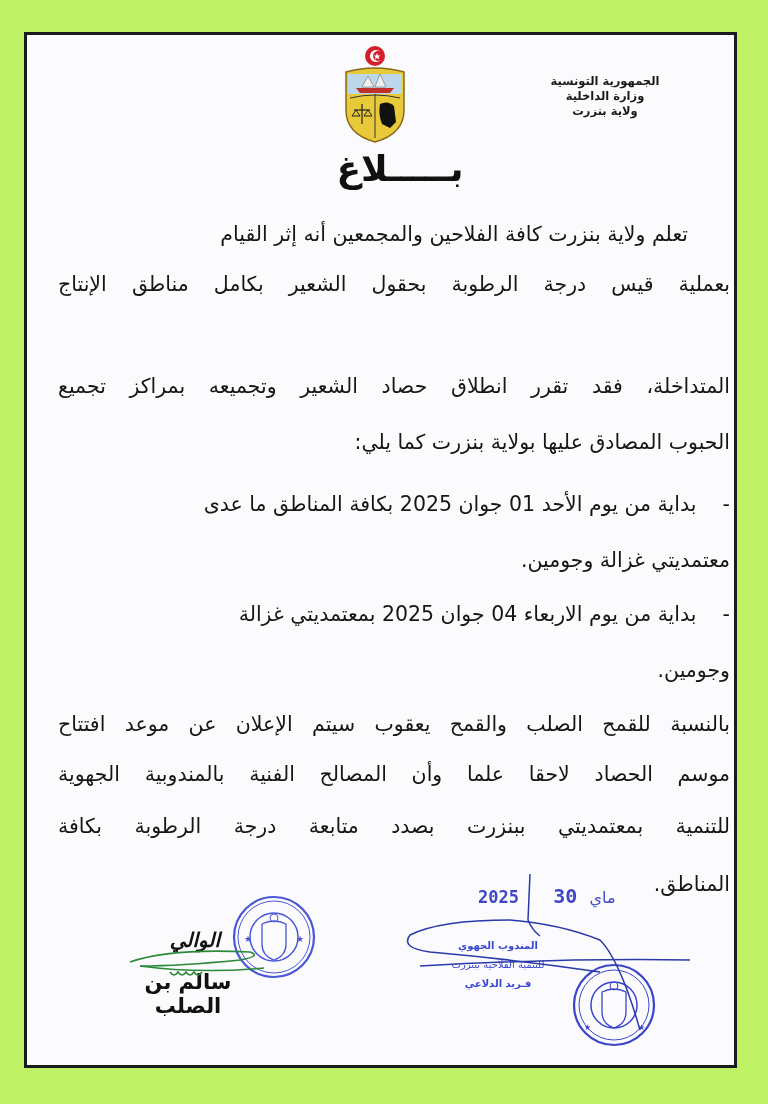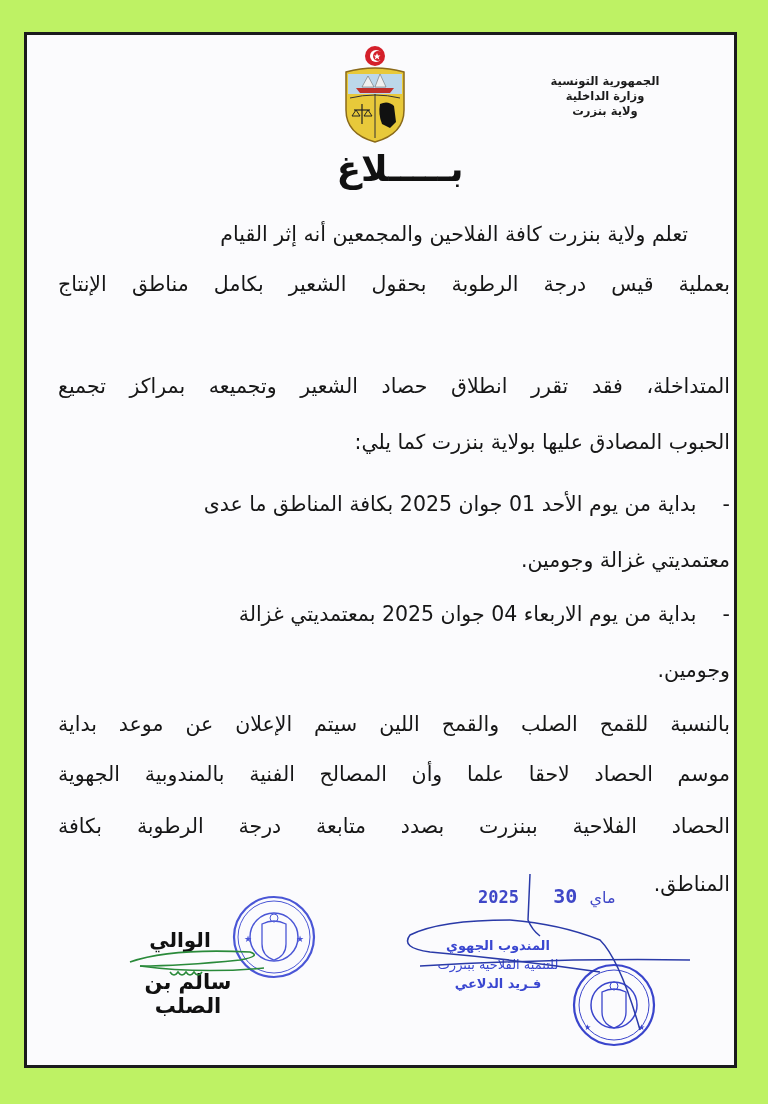--- a/index.html
+++ b/index.html
@@ -30,25 +30,25 @@
   .line.full { text-align-last:justify; text-align:justify; }
   .line.start { text-align:right; }
   .bullet { font-weight:normal; font-size:20.5px; }
   .date-stamp {
     position:absolute; left:478px; top:884px; direction:ltr; color:#3f47c7;
     font-family:"DejaVu Sans Mono", monospace; font-weight:bold; font-size:17px; letter-spacing:1px;
   }
   .date-stamp .month { font-family:"DejaVu Sans", sans-serif; font-size:16px; font-weight:normal; margin:0 2px; }
   .stamp-text {
     position:absolute; left:418px; top:936px; width:160px; direction:rtl; text-align:center;
-    color:#3946d0; font-family:"DejaVu Sans", sans-serif; font-weight:bold; font-size:13px; line-height:19px;
+    color:#3946d0; font-family:"DejaVu Sans", sans-serif; font-weight:bold; font-size:10px; line-height:19px;
   }
   .governor-title {
-    position:absolute; left:140px; top:928px; width:80px; direction:rtl; text-align:center;
-    font-family:"DejaVu Sans", sans-serif; font-weight:bold; font-size:20px; color:#111;
+    position:absolute; left:140px; top:928px; width:80px; direction:rtl; 
+    font-family:"DejaVu Sans", sans-serif; font-weight:bold; font-size:20px; color:#111;font-style:italic;
   }
   .governor-name {
     position:absolute; left:118px; top:970px; width:140px; direction:rtl; text-align:center;
     font-family:"DejaVu Sans", sans-serif; font-weight:bold; font-size:21px; color:#111;
   }
   svg.overlay { position:absolute; left:0; top:0; pointer-events:none; }
 </style>
 </head>
 <body>
 
@@ -96,23 +96,23 @@
     <div class="line start" style="top:56px;text-align:right;">معتمديتي غزالة وجومين.</div>
     <div class="line start" style="top:110px;">
       <span class="bullet">-</span>
       <span>&nbsp;&nbsp;</span>
       <span>بداية من يوم الاربعاء 04 جوان 2025 بمعتمديتي غزالة</span>
     </div>
     <div class="line start" style="top:166px;">وجومين.</div>
   </div>
 
   <div class="body-text" style="top:712px; height:190px;">
-    <div class="line full" style="top:0;">بالنسبة للقمح الصلب والقمح اللين سيتم الإعلان عن موعد بداية</div>
+    <div class="line full" style="top:0;">بالنسبة للقمح الصلب والقمح يعقوب سيتم الإعلان عن موعد افتتاح</div>
     <div class="line full" style="top:50px;">موسم الحصاد لاحقا علما وأن المصالح الفنية بالمندوبية الجهوية</div>
-    <div class="line full" style="top:102px;">الحصاد الفلاحية ببنزرت بصدد متابعة درجة الرطوبة بكافة</div>
+    <div class="line full" style="top:102px;">للتنمية بمعتمديتي ببنزرت بصدد متابعة درجة الرطوبة بكافة</div>
     <div class="line start" style="top:160px;">المناطق.</div>
   </div>
 
   <div class="date-stamp">
     <span>2025</span>
     <span class="month">ماي</span>
     <span style="font-size:20px;padding-left:24px;">30</span>
   </div>
 
   <div class="stamp-text">

